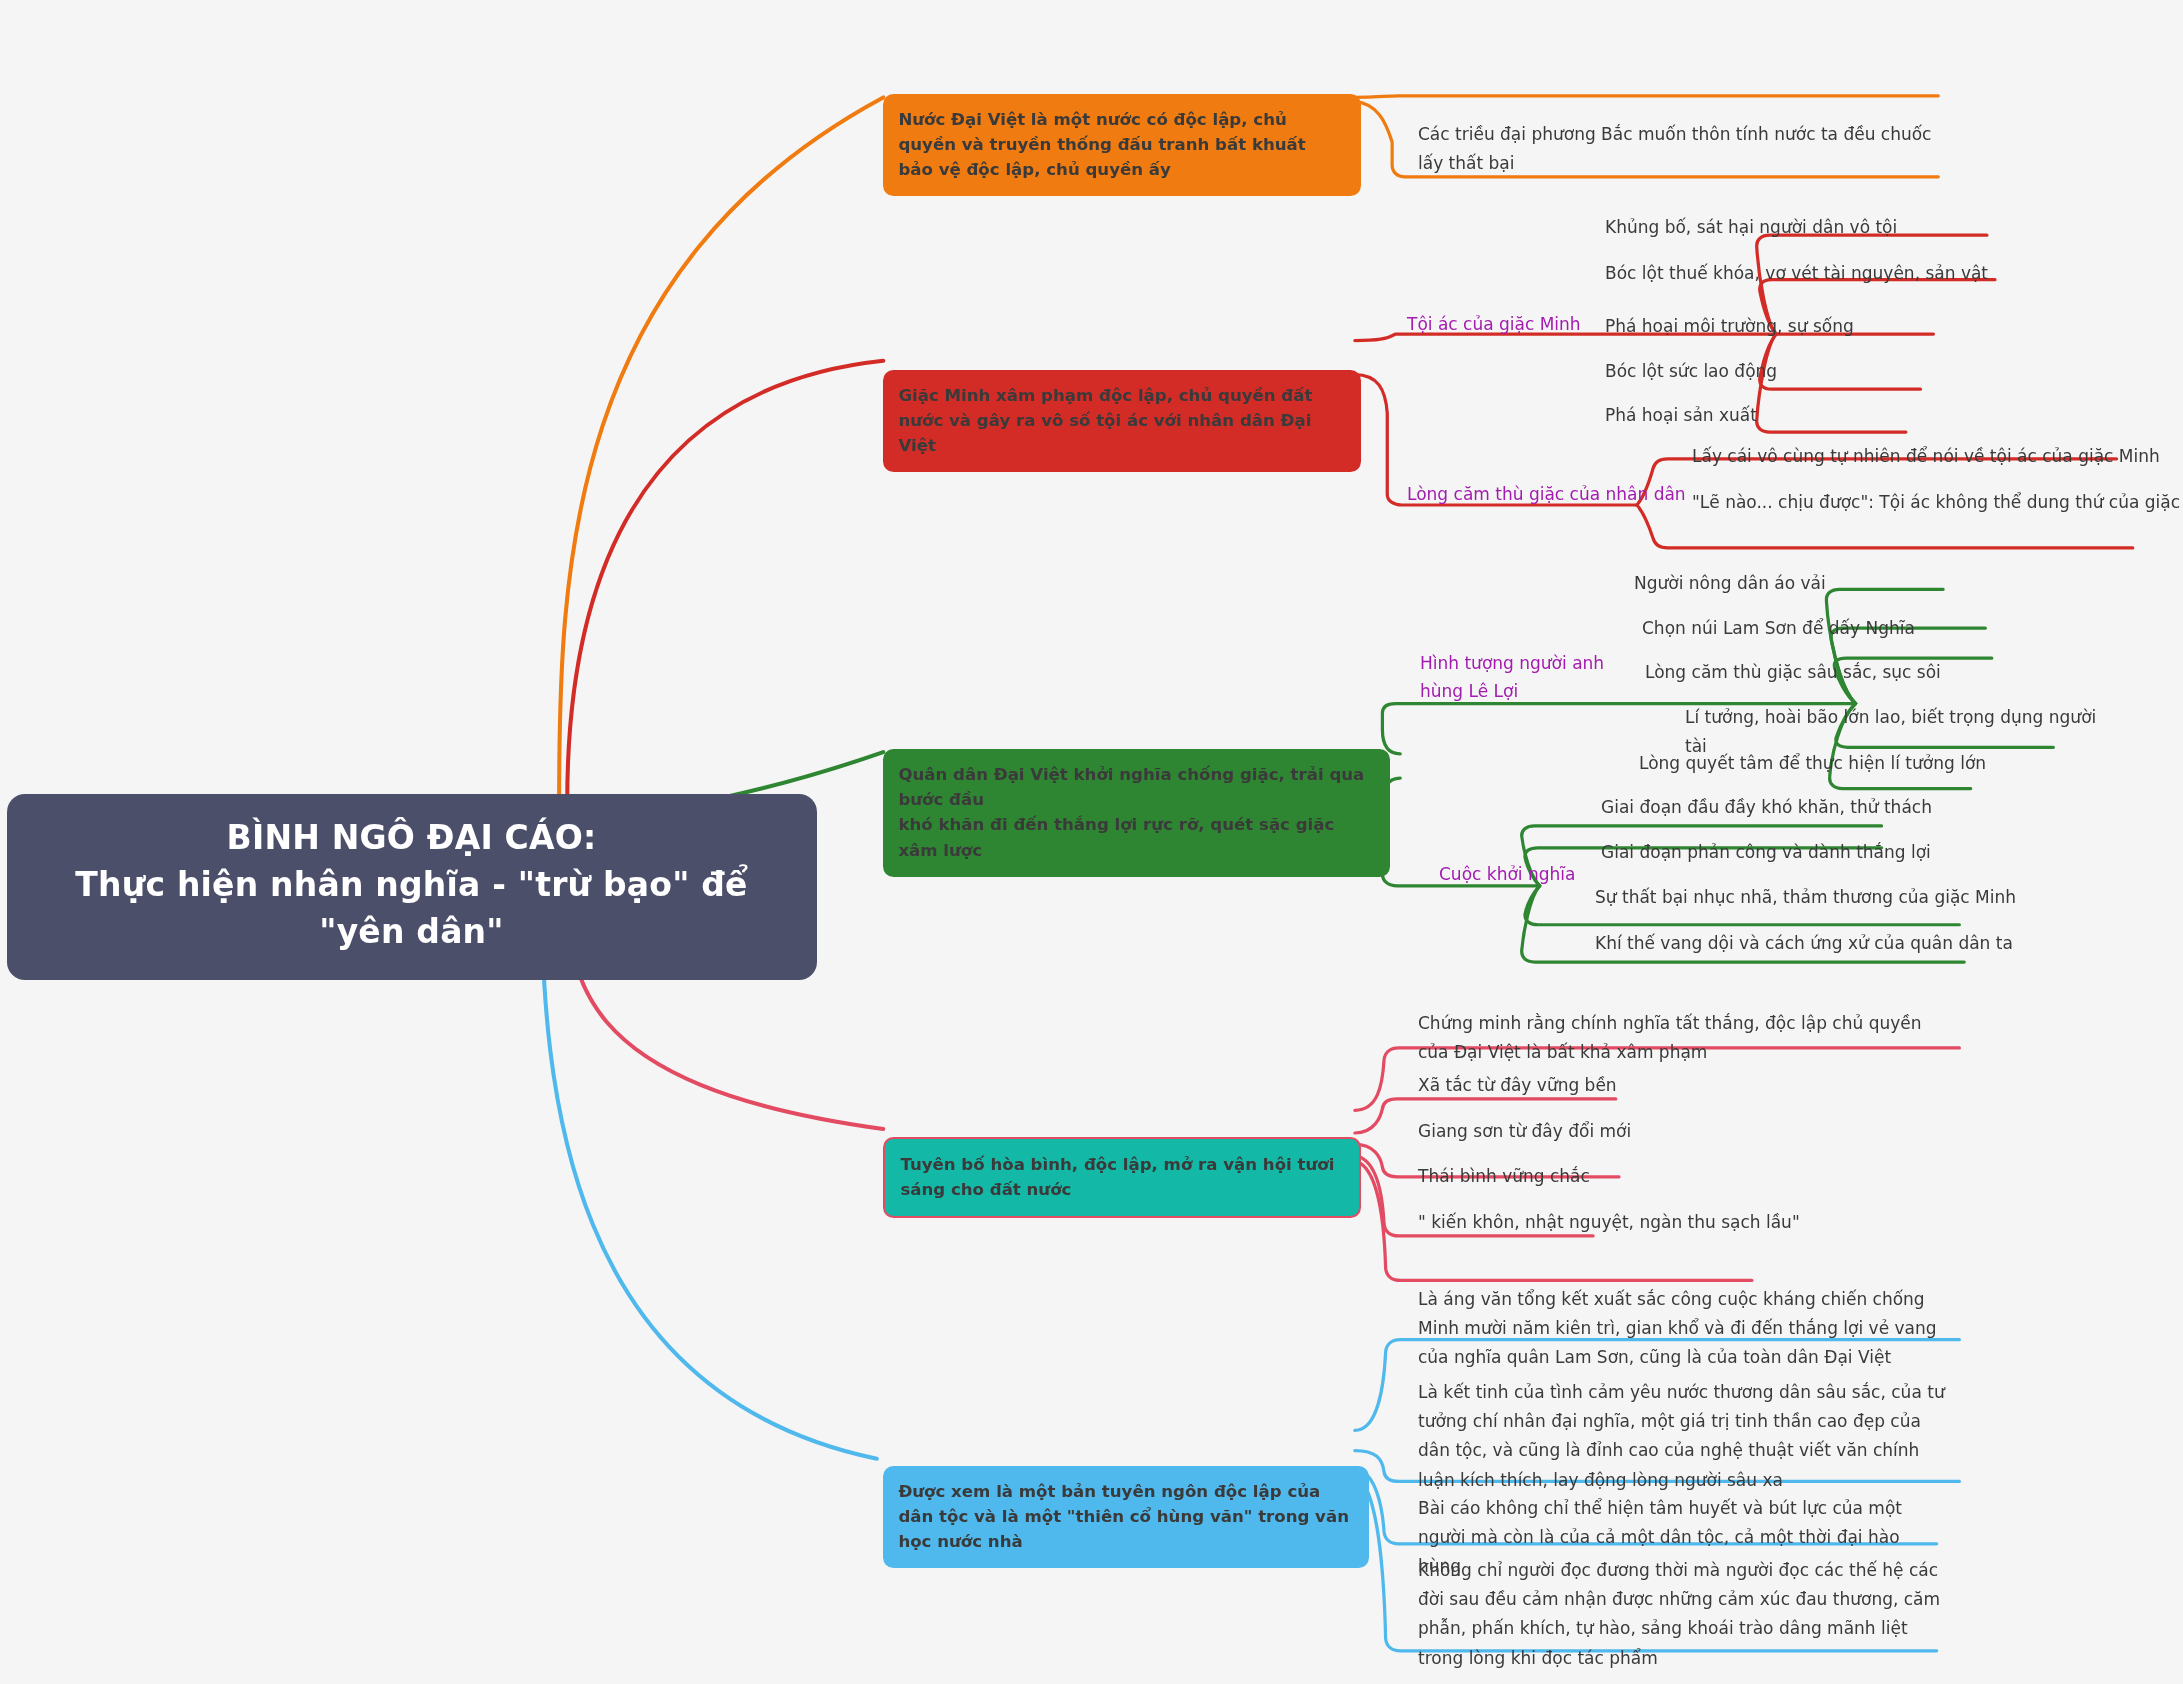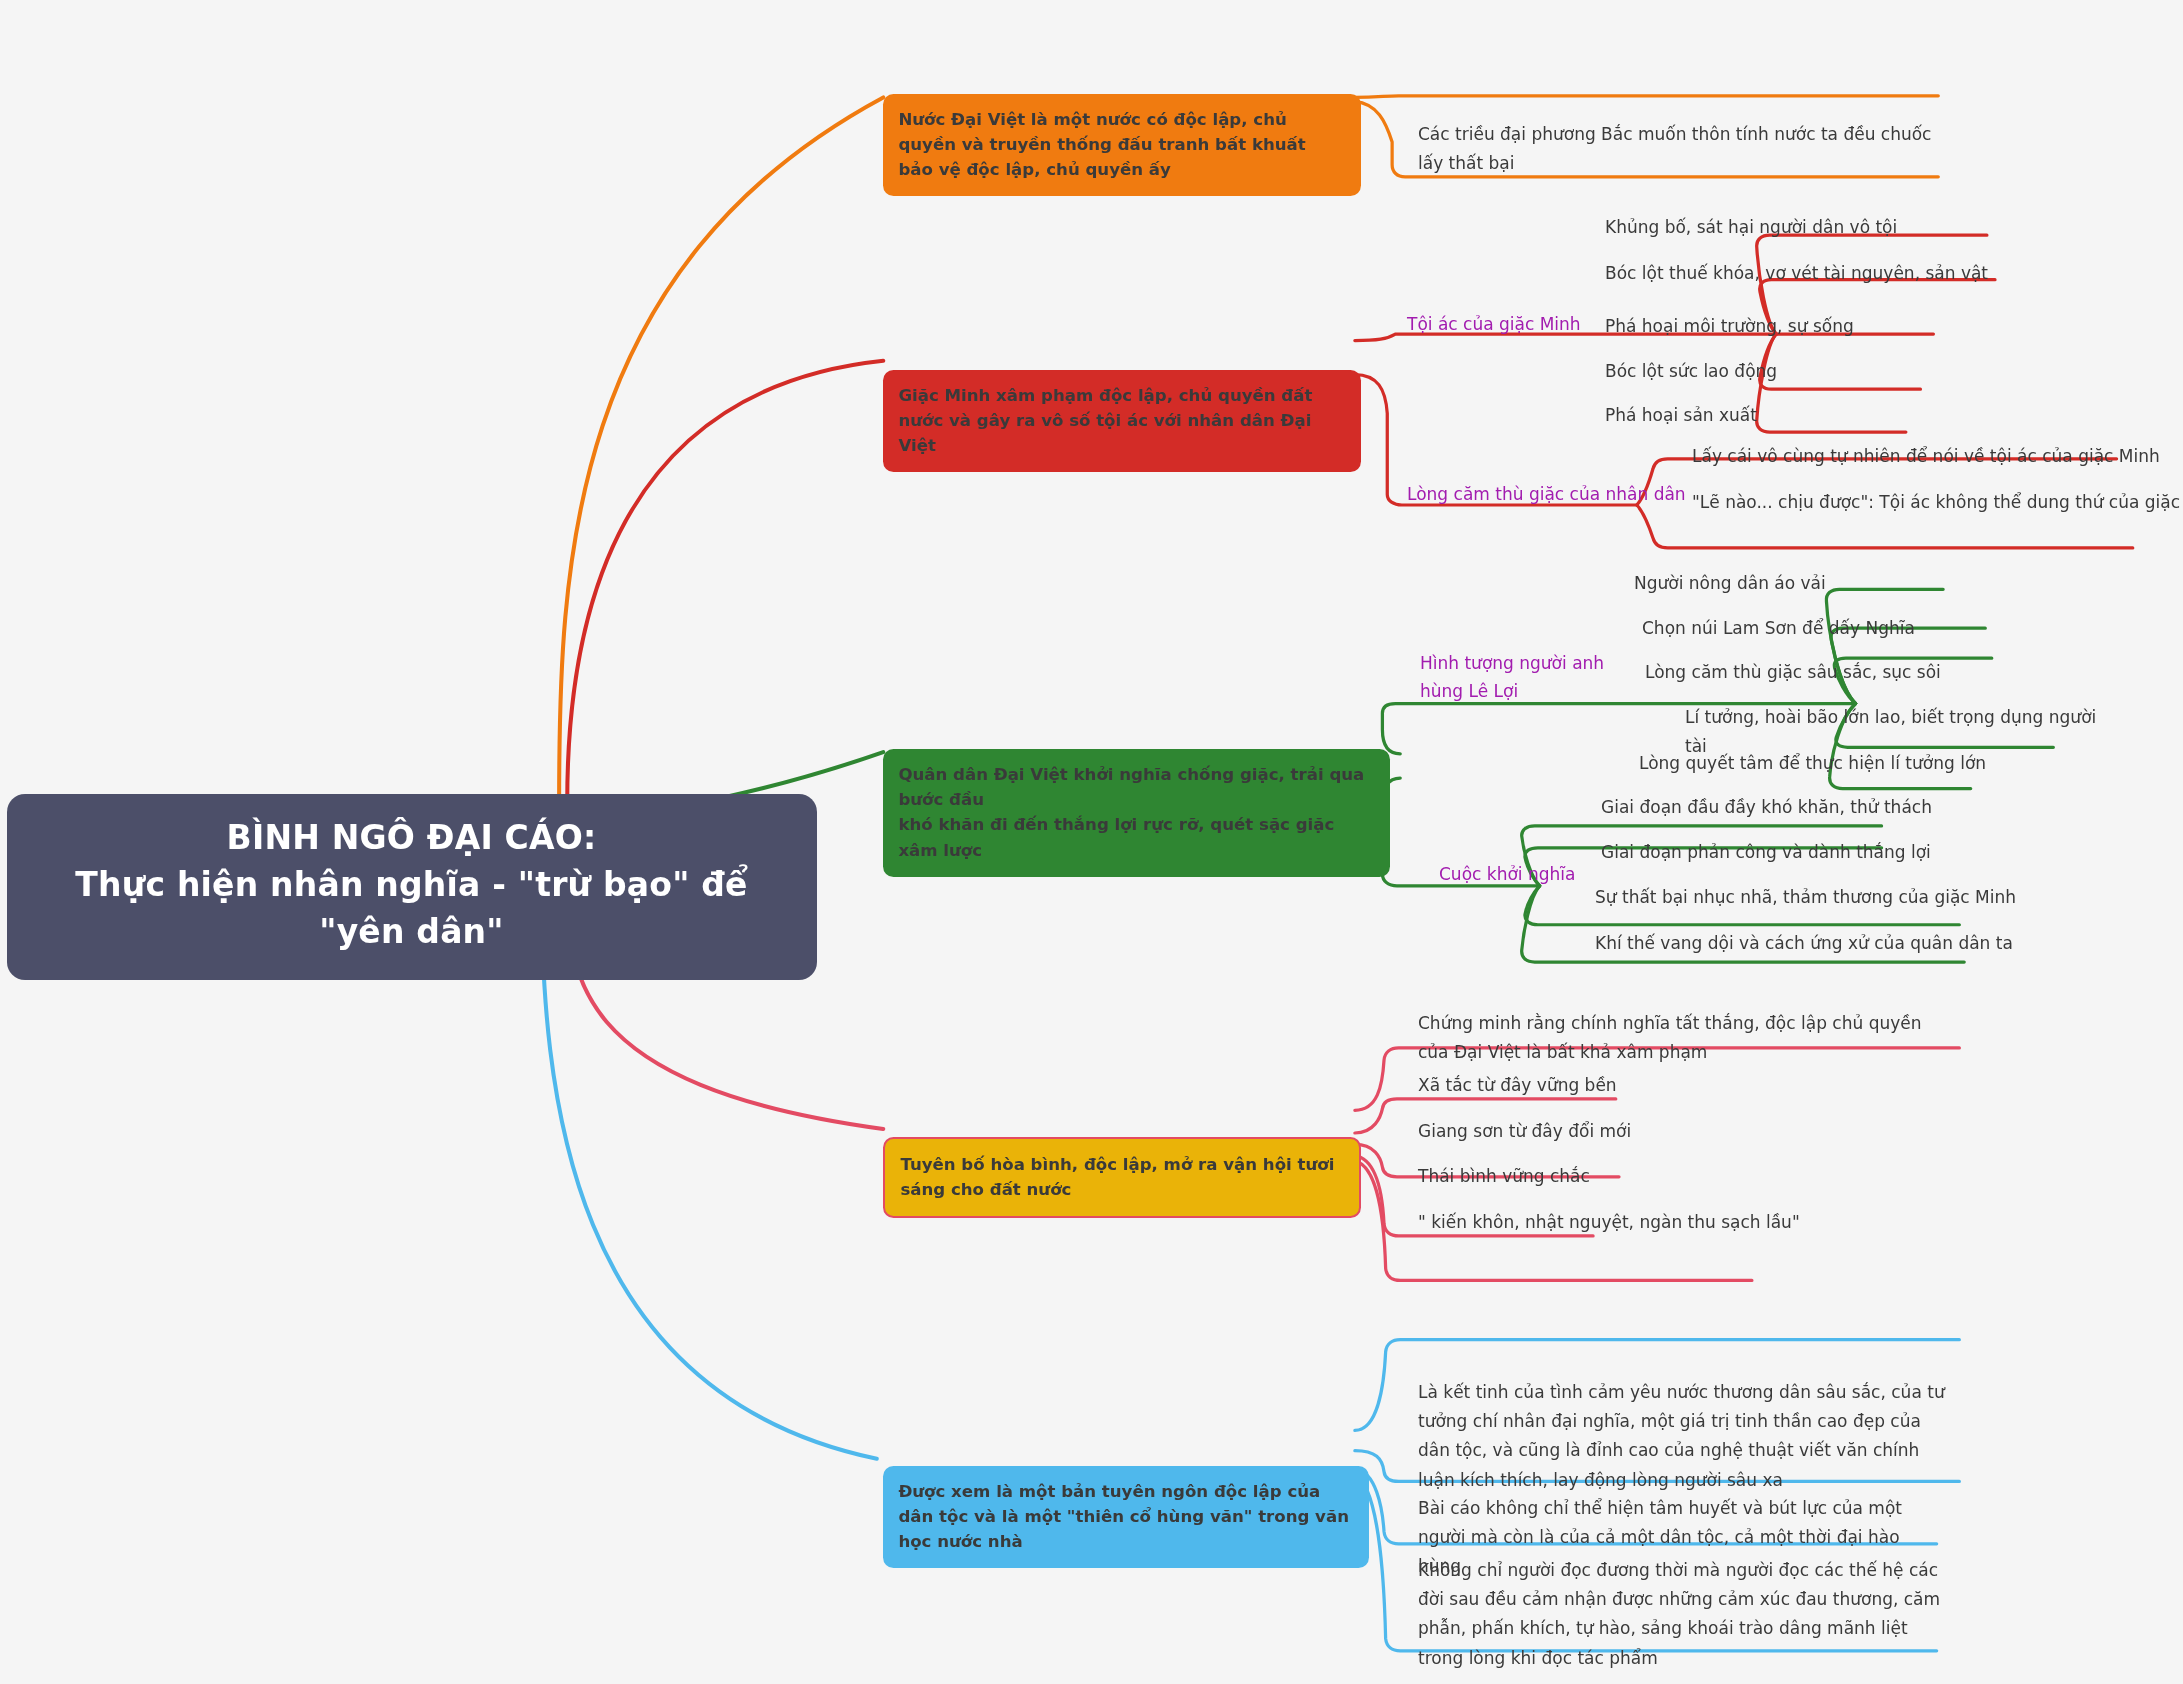--- a/index.html
+++ b/index.html
@@ -54,21 +54,21 @@
     padding: 13px 15.4px 13.8px 15.4px;
     font-size: 16.6px;
     font-weight: bold;
     line-height: 1.52;
     color: #3a3a3a;
     margin-top: 41px;
   }
   .topic.orange { background: #f07b10; }
   .topic.red    { background: #d32c27; }
   .topic.green  { background: #2f8632; }
-  .topic.pink   { background: #eab308; border: 2px solid #e34b63; }
+  .topic.pink   { background: #14b8a6; border: 2px solid #e34b63; }
   .topic.cyan   { background: #4fb8ec; }
 
   
   .mid-label {
     position: absolute;
     font-size: 17px;
     color: #a21caf;
     line-height: 1.62;
     white-space: pre-line;
   }
@@ -186,18 +186,19 @@
   <div class="topic pink" style="left:883px; top:1096px; width:478px;">Tuyên bố hòa bình, độc lập, mở ra vận hội tươi sáng cho đất nước</div>
 
   <div class="leaf" style="left:1418px; top:1009px; width:527px;">Chứng minh rằng chính nghĩa tất thắng, độc lập chủ quyền của Đại Việt là bất khả xâm phạm</div>
   <div class="leaf" style="left:1418px; top:1071px; width:324px;">Xã tắc từ đây vững bền</div>
   <div class="leaf" style="left:1418px; top:1117px; width:340px;">Giang sơn từ đây đổi mới</div>
   <div class="leaf" style="left:1418px; top:1162px; width:324px;">Thái bình vững chắc</div>
   <div class="leaf" style="left:1418px; top:1208px; width:454px;">" kiến khôn, nhật nguyệt, ngàn thu sạch lầu"</div>
 
   <div class="topic cyan" style="left:883px; top:1425px; width:486px;">Được xem là một bản tuyên ngôn độc lập của dân tộc và là một "thiên cổ hùng văn" trong văn học nước nhà</div>
 
+  <div class="leaf" style="left:1418px; top:1285px; width:527px;">Là áng văn tổng kết xuất sắc công cuộc kháng chiến chống Minh mười năm kiên trì, gian khổ và đi đến thắng lợi vẻ vang của nghĩa quân Lam Sơn, cũng là của toàn dân Đại Việt</div>
   <div class="leaf" style="left:1418px; top:1378px; width:531px;">Là kết tinh của tình cảm yêu nước thương dân sâu sắc, của tư tưởng chí nhân đại nghĩa, một giá trị tinh thần cao đẹp của dân tộc, và cũng là đỉnh cao của nghệ thuật viết văn chính luận kích thích, lay động lòng người sâu xa</div>
   <div class="leaf" style="left:1418px; top:1494px; width:527px;">Bài cáo không chỉ thể hiện tâm huyết và bút lực của một người mà còn là của cả một dân tộc, cả một thời đại hào hùng</div>
   <div class="leaf" style="left:1418px; top:1556px; width:525px;">Không chỉ người đọc đương thời mà người đọc các thế hệ các đời sau đều cảm nhận được những cảm xúc đau thương, căm phẫn, phấn khích, tự hào, sảng khoái trào dâng mãnh liệt trong lòng khi đọc tác phẩm</div>
 
 </div>
 
 
 </body></html>

